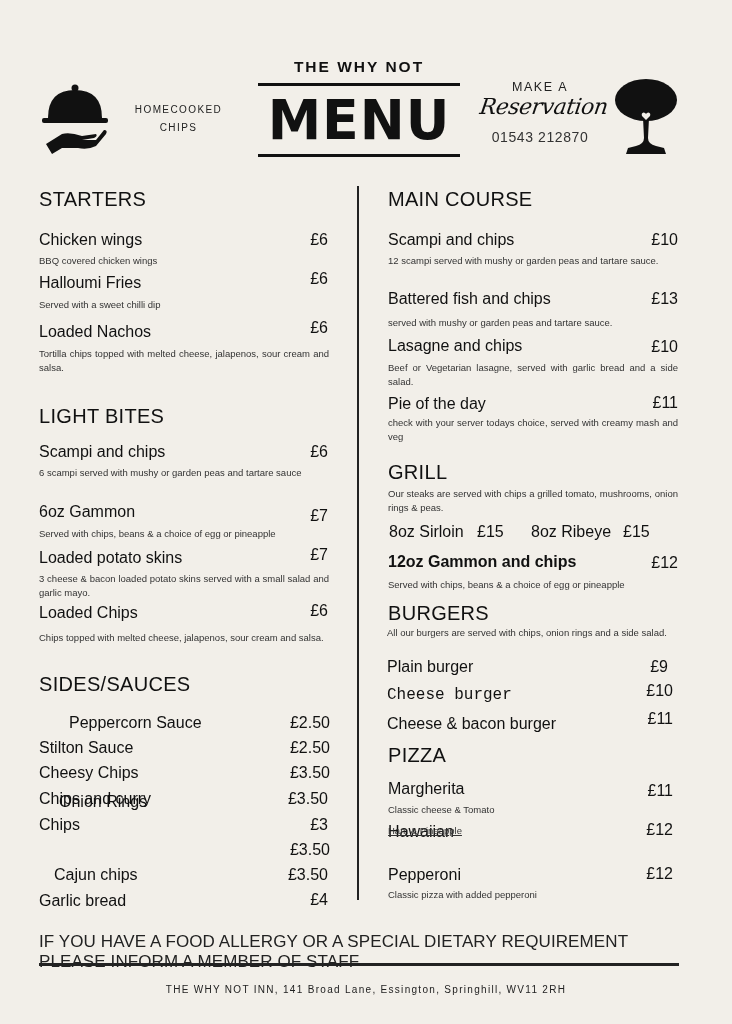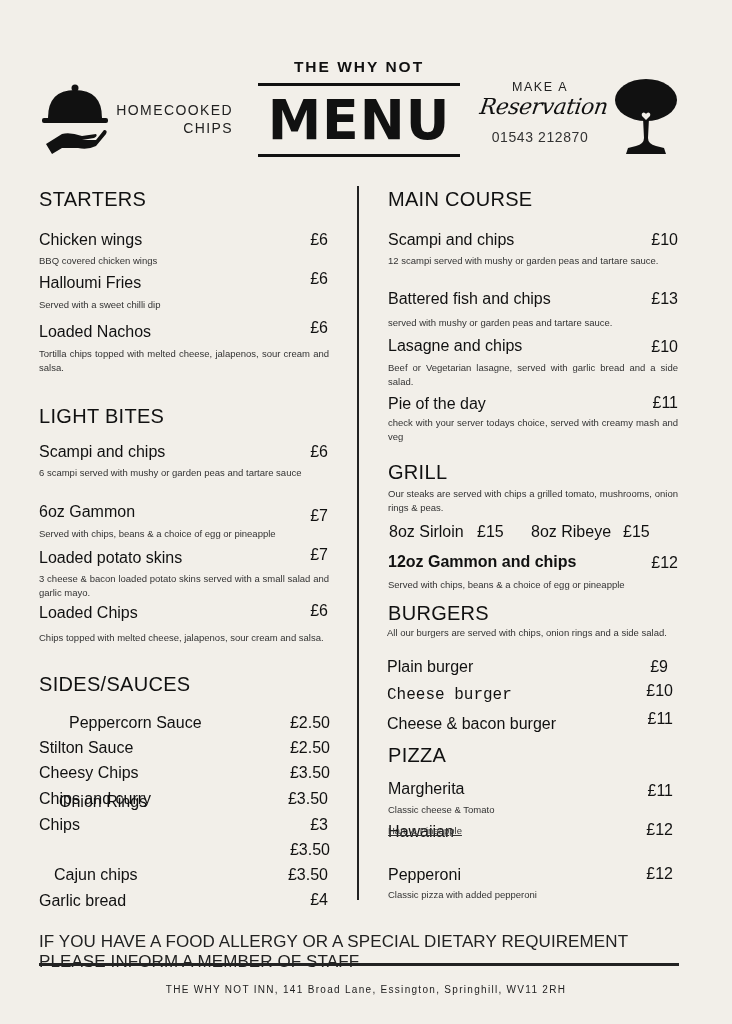--- a/index.html
+++ b/index.html
@@ -6,21 +6,21 @@
   body {
     width:732px; height:1024px; overflow:hidden;
     background:#f2efe9; color:#111;
     font-family:"Liberation Sans", sans-serif;
     position:relative;
   }
   .abs { position:absolute; }
   
   .cloche { left:38px; top:80px; width:74px; height:78px; }
   .tree { left:612px; top:78px; width:68px; height:78px; }
-  .tagline { left:108px; top:101px; width:125px; text-align:right; font-size:14px; letter-spacing:1.4px; line-height:18px; color:#222; }
+  .tagline { left:116px; top:101px; width:125px; text-align:center; font-size:10px; letter-spacing:1.4px; line-height:18px; color:#222; }
   .brand-top { left:258px; top:58px; width:202px; text-align:center; font-weight:bold; font-size:15.5px; letter-spacing:2px; }
   .rule-top { left:258px; top:83px; width:202px; height:3px; background:#111; }
   .menu-title { left:258px; top:88px; width:202px; text-align:center; font-weight:bold; font-size:56px; letter-spacing:1px; line-height:64px; font-family:"DejaVu Sans", sans-serif; transform:scaleX(0.96); }
   .rule-bot { left:258px; top:154px; width:202px; height:3px; background:#111; }
   .make-a { left:488px; top:80px; width:104px; text-align:center; font-size:12.5px; letter-spacing:1.6px; color:#222; }
   .reservation { left:480px; top:94px; width:122px; text-align:center; font-family:"DejaVu Serif", serif; font-style:italic; font-size:22px; letter-spacing:-0.5px; color:#111; transform:skewX(-8deg); }
   .phone { left:488px; top:129px; width:104px; text-align:center; font-size:14px; letter-spacing:0.6px; color:#333; }
 
   .divider { left:357px; top:186px; width:2px; height:714px; background:#222; }
 

